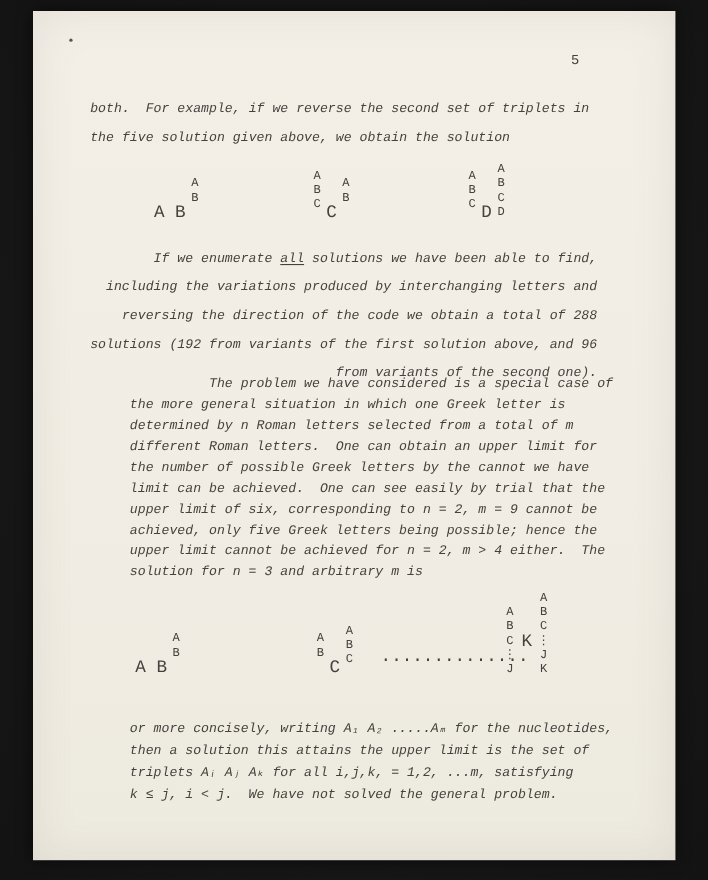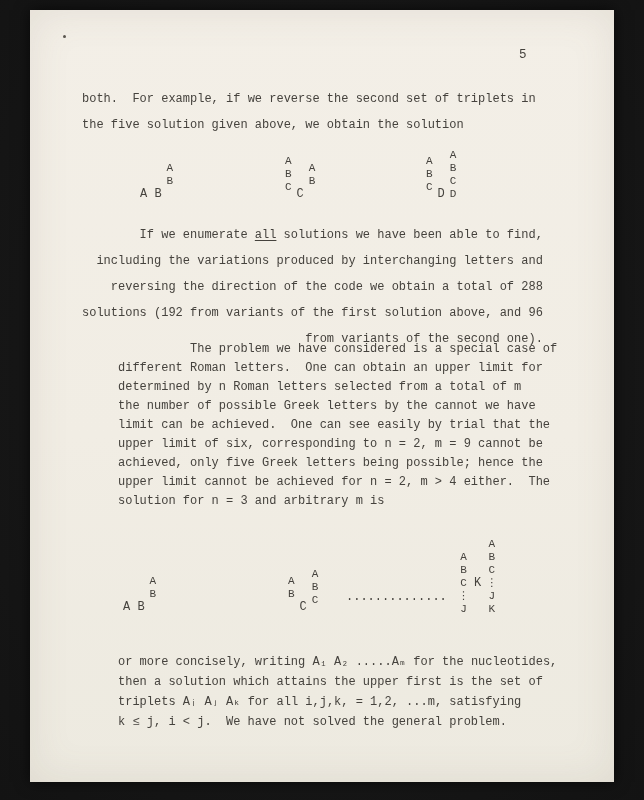--- a/index.html
+++ b/index.html
@@ -15,21 +15,21 @@
     background:linear-gradient(180deg,#f3efe7 0%,#f1ede4 55%,#edeae0 100%);
     box-shadow:0 0 14px rgba(0,0,0,0.65), inset 0 0 40px rgba(120,110,90,0.12);
     color:#45423d;
   }
   .artifact-dot{
     position:absolute;left:33px;top:25px;width:3px;height:3px;border-radius:50%;
     background:#5a564f;
   }
   .page-number{position:absolute;left:489px;top:38px;font-size:12.5px;}
   .para{position:absolute;font-size:12px;}
-  .tline{white-space:pre;}
+  .tline{white-space:pre;font-style:italic;}
   .para1{left:52px;top:76px;line-height:26px;}
   .para2{left:52px;top:212px;line-height:26px;text-align:right;}
   .para3{left:88px;top:330px;line-height:19px;}
   .para4{left:88px;top:642px;line-height:20px;}
   .tline u{text-underline-offset:2px;}
 
   .nrow{position:absolute;left:0;width:100%;}
   .row1{top:128px;height:72px;}
   .row2{top:498px;height:108px;}
   .group{position:absolute;display:flex;align-items:center;gap:5px;}
@@ -37,21 +37,21 @@
   .row1 .group:nth-child(1){left:110px;}
   .row1 .group:nth-child(2){left:255px;}
   .row1 .group:nth-child(3){left:396px;}
   .row2 .group{bottom:2px;}
   .row2 .group:nth-child(1){left:93px;}
   .row2 .group:nth-child(2){left:258px;}
   .row2 .group:nth-child(3){left:316px;bottom:12px;}
   .row2 .group:nth-child(4){left:428px;bottom:0;}
   .g-bottom{align-items:flex-end;}
   .nstack{display:flex;flex-direction:column;align-items:center;line-height:13px;font-size:11px;}
-  .nt{font-size:12px;line-height:13px;margin-top:40px;}
+  .nt{font-size:16px;line-height:13px;margin-top:40px;}
 </style>
 </head>
 <body>
 
 <div class="stage">
   <div class="paper">
     <span class="artifact-dot"></span>
     <div class="page-number">5</div>
 
     <div class="para para1">
@@ -98,22 +98,23 @@
     <div class="para para2">
         <div class="tline">    If we enumerate <u>all</u> solutions we have been able to find,</div>
         <div class="tline">including the variations produced by interchanging letters and</div>
         <div class="tline">reversing the direction of the code we obtain a total of 288</div>
         <div class="tline">solutions (192 from variants of the first solution above, and 96</div>
         <div class="tline">from variants of the second one).</div>
       </div>
 
     <div class="para para3">
         <div class="tline">          The problem we have considered is a special case of</div>
+        <div class="tline">the more general situation in which one Greek letter is</div>
+        <div class="tline">determined by n Roman letters selected from a total of m</div>
         <div class="tline">different Roman letters.  One can obtain an upper limit for</div>
-        <div class="tline">determined by n Roman letters selected from a total of m</div>
         <div class="tline">the number of possible Greek letters by the cannot we have</div>
         <div class="tline">limit can be achieved.  One can see easily by trial that the</div>
         <div class="tline">upper limit of six, corresponding to n = 2, m = 9 cannot be</div>
         <div class="tline">achieved, only five Greek letters being possible; hence the</div>
         <div class="tline">upper limit cannot be achieved for n = 2, m &gt; 4 either.  The</div>
         <div class="tline">solution for n = 3 and arbitrary m is</div>
       </div>
 
     <div class="nrow row2">
         <span class="group">
@@ -153,18 +154,18 @@
             <div>C</div>
             <div>⋮</div>
             <div>J</div>
             <div>K</div>
           </span>
         </span>
       </div>
 
     <div class="para para4">
         <div class="tline">or more concisely, writing A₁ A₂ .....Aₘ for the nucleotides,</div>
-        <div class="tline">then a solution which attains the upper first is the set of</div>
+        <div class="tline">then a solution this attains the upper limit is the set of</div>
         <div class="tline">triplets Aᵢ Aⱼ Aₖ for all i,j,k, = 1,2, ...m, satisfying</div>
         <div class="tline">k ≤ j, i &lt; j.  We have not solved the general problem.</div>
       </div>
   </div>
 </div>
 
 </body></html>

